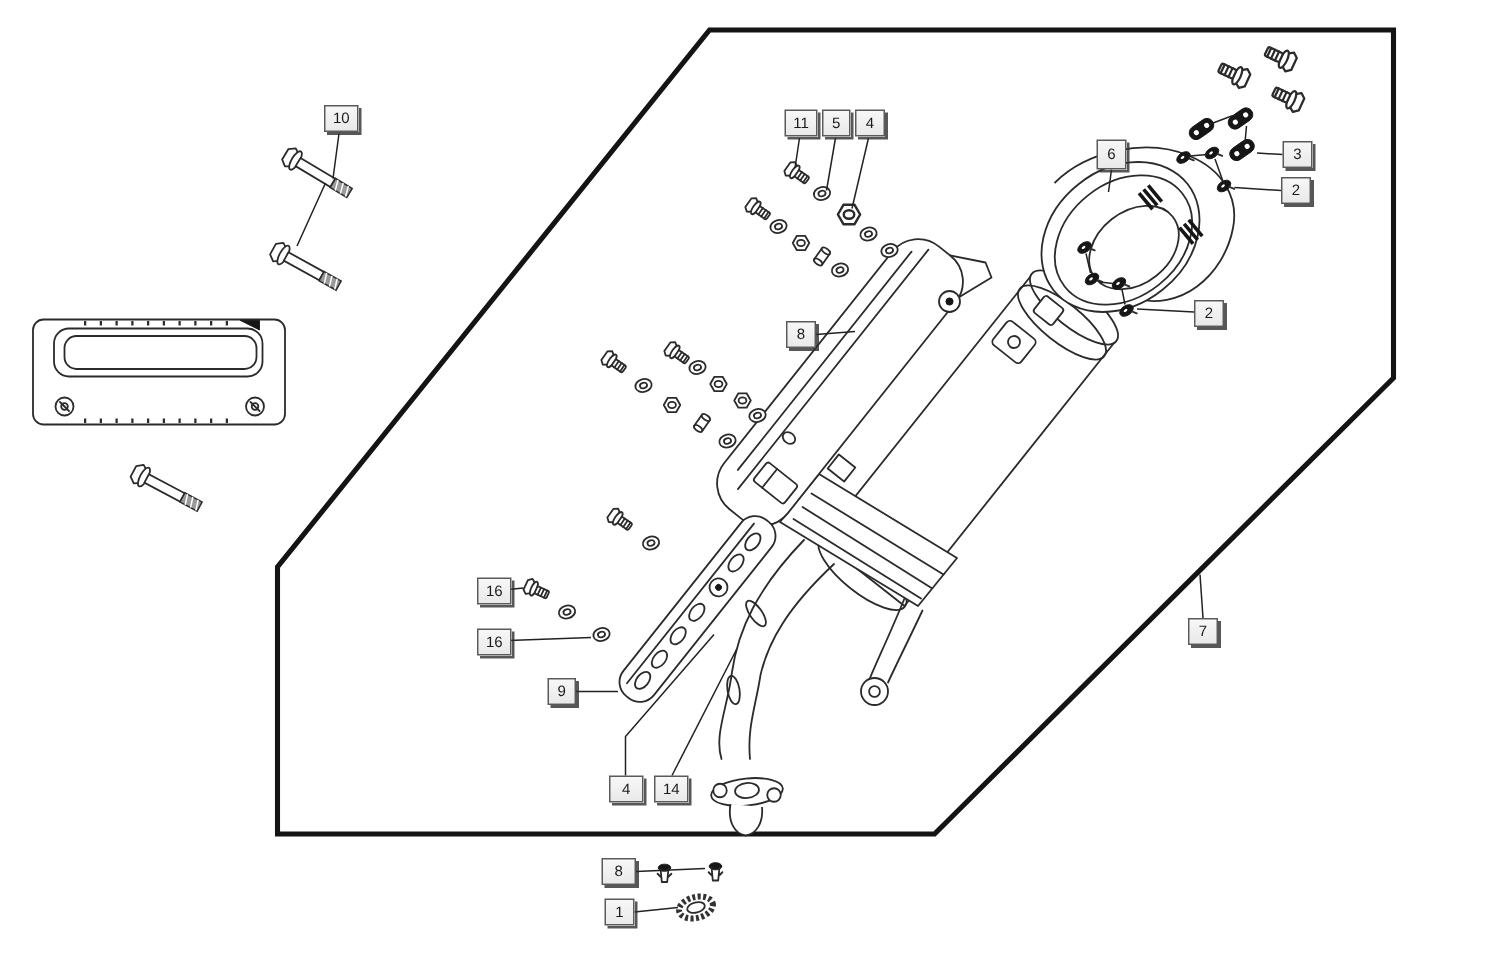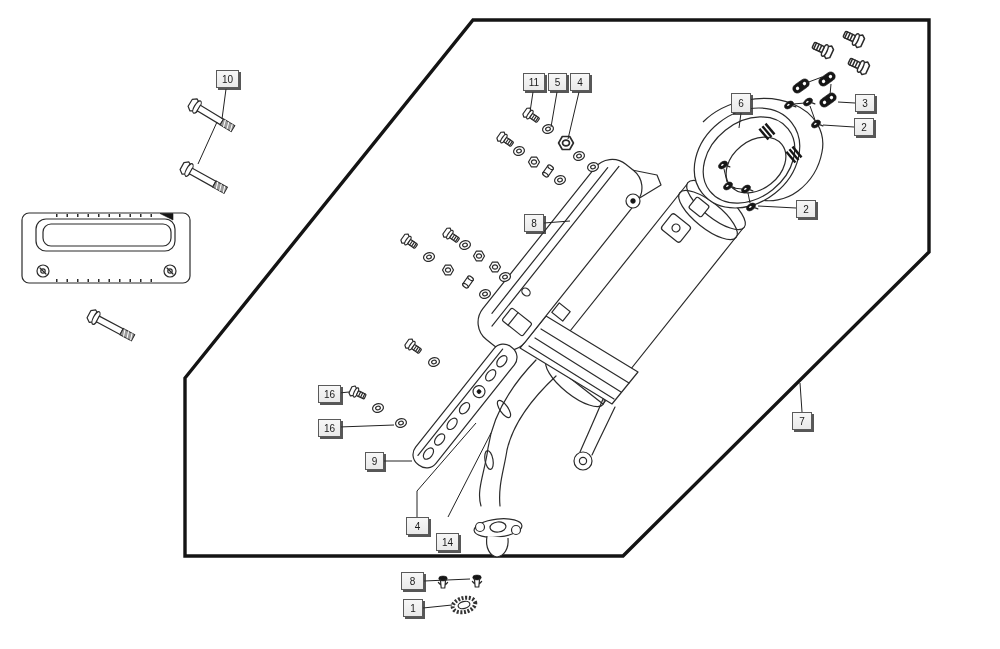--- a/index.html
+++ b/index.html
@@ -288,18 +288,18 @@
       <div class="callout" style="left: 570px; top: 73px; width: 20px; height: 18px;">4</div>
       <div class="callout" style="left: 548px; top: 73px; width: 19px; height: 18px;">5</div>
       <div class="callout" style="left: 731px; top: 93px; width: 20px; height: 20px;">6</div>
       <div class="callout" style="left: 792px; top: 412px; width: 20px; height: 18px;">7</div>
       <div class="callout" style="left: 524px; top: 214px; width: 20px; height: 18px;">8</div>
       <div class="callout" style="left: 365px; top: 452px; width: 19px; height: 18px;">9</div>
       <div class="callout" style="left: 216px; top: 70px; width: 23px; height: 18px;">10</div>
       <div class="callout" style="left: 523px; top: 73px; width: 22px; height: 18px;">11</div>
       <div class="callout" style="left: 401px; top: 572px; width: 23px; height: 18px;">8</div>
       <div class="callout" style="left: 318px; top: 419px; width: 23px; height: 18px;">16</div>
-      <div class="callout" style="left: 436px; top: 517px; width: 23px; height: 18px; margin-top: 16px;">14</div>
+      <div class="callout" style="left: 436px; top: 517px; width: 23px; height: 18px;">14</div>
       <div class="callout" style="left: 406px; top: 517px; width: 23px; height: 18px;">4</div>
       <div class="callout" style="left: 318px; top: 385px; width: 23px; height: 18px; text-align: right;">16</div>
     </div>
 
 </div>
 
 </body></html>

